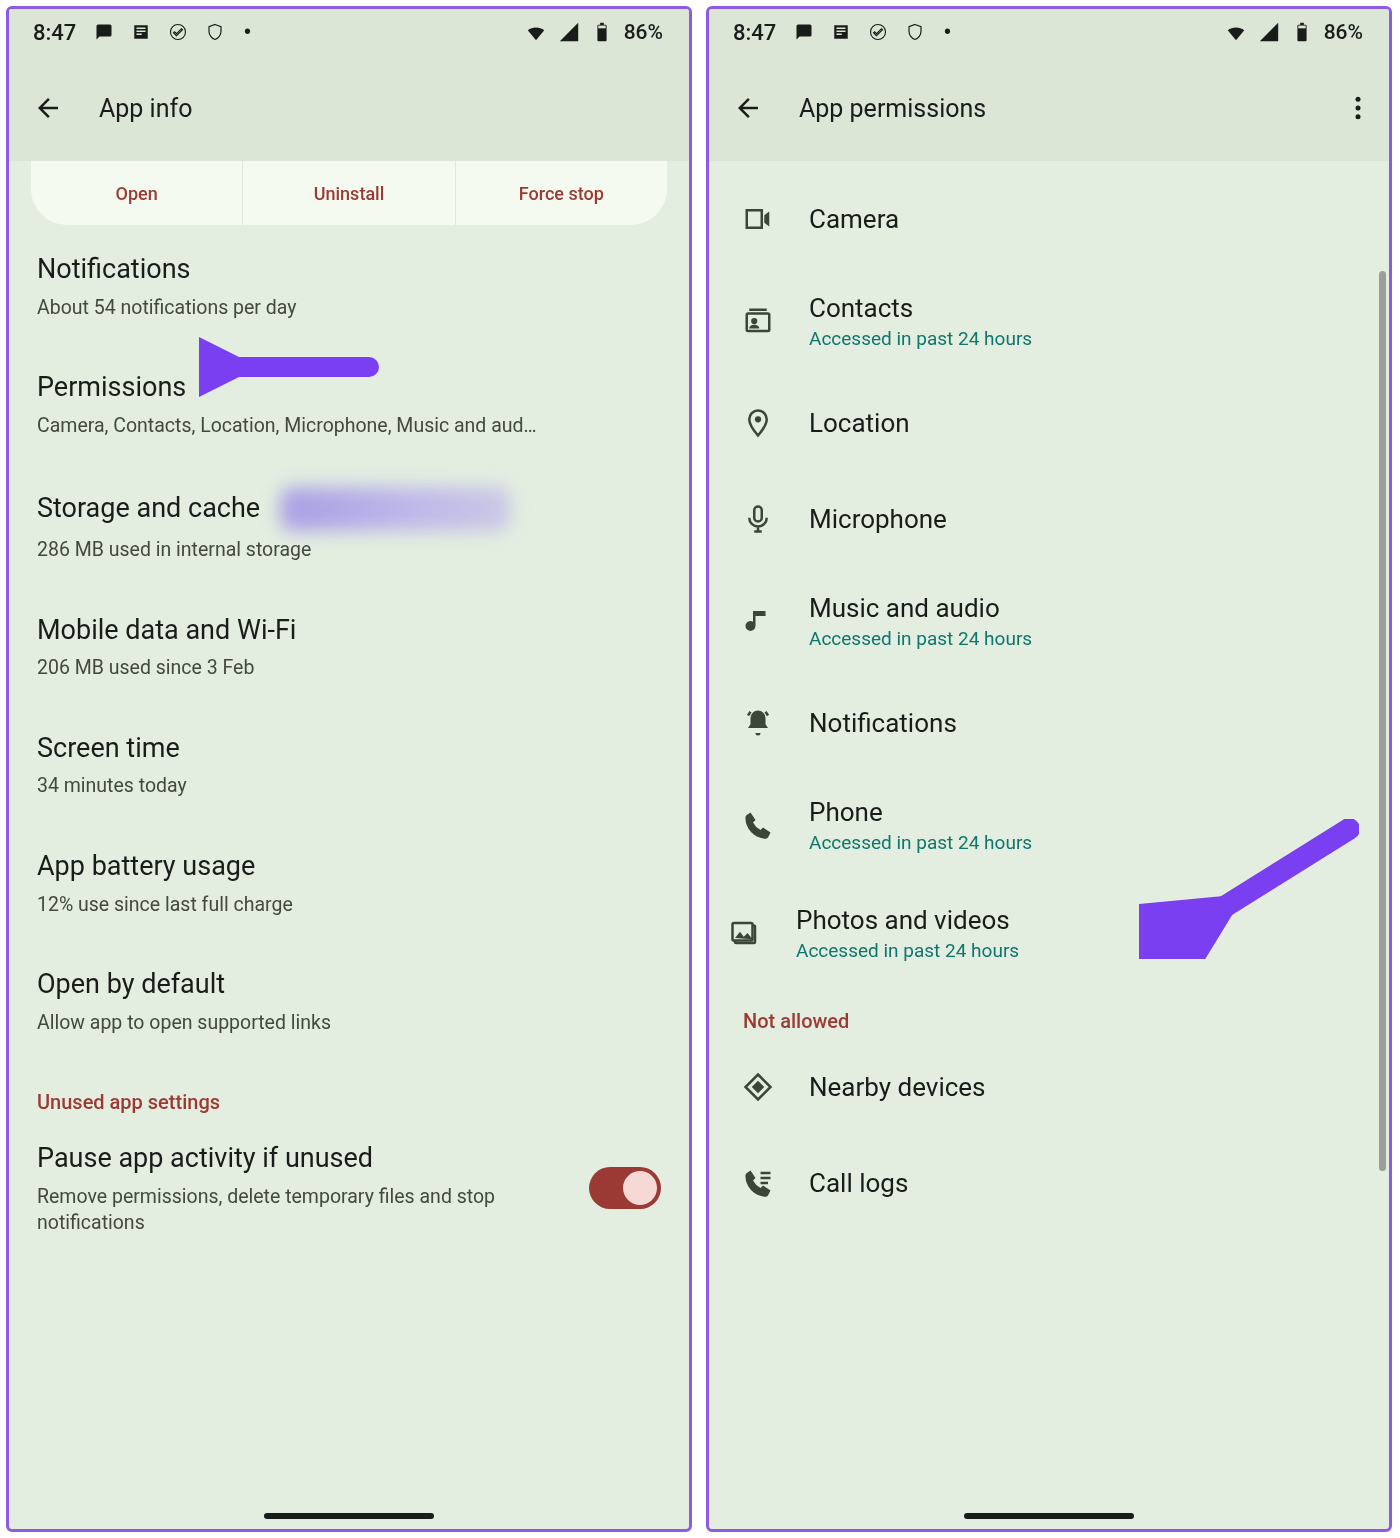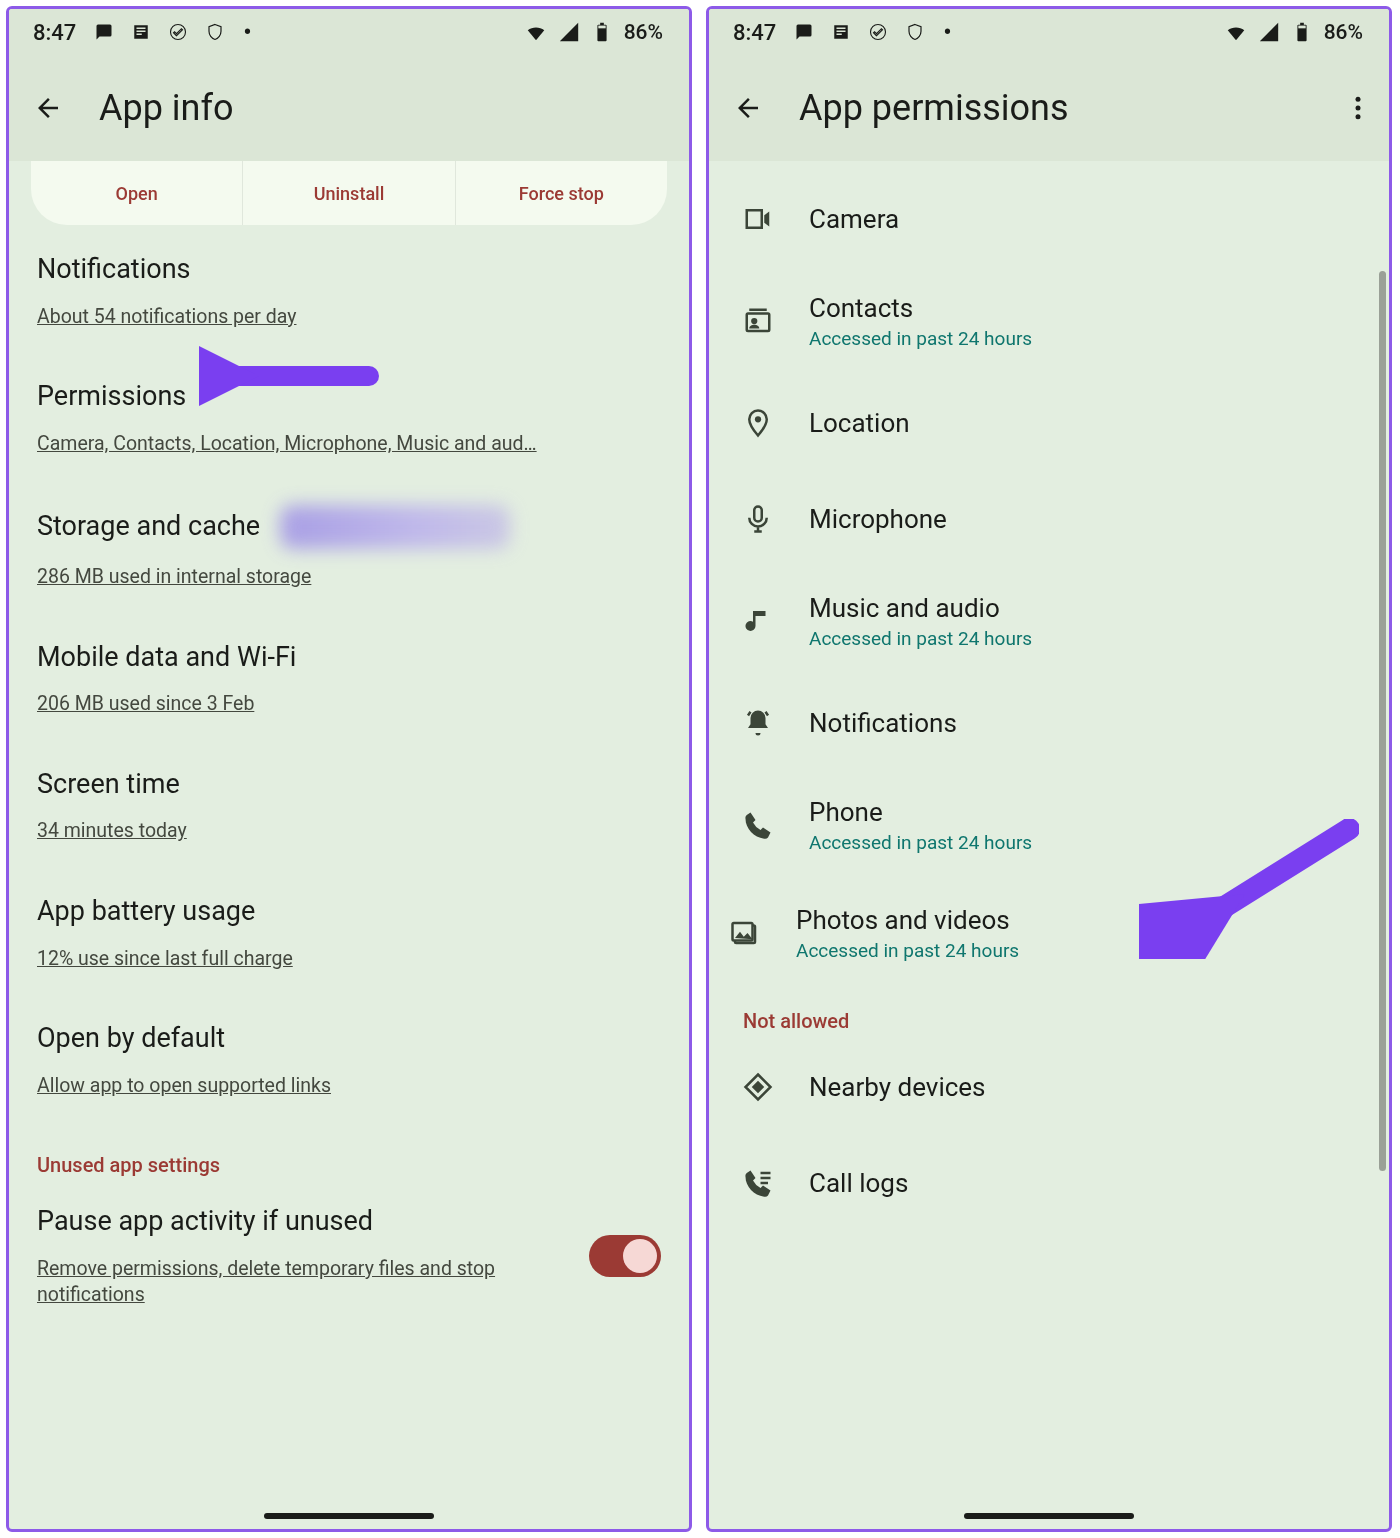--- a/index.html
+++ b/index.html
@@ -40,21 +40,21 @@
   .status-ico { width:22px; height:22px; fill:#1a1c19; }
   .status-ico-s { width:18px; height:18px; fill:#1a1c19; }
   .appbar {
     height: 106px;
     background: #dbe6d6;
     display: flex;
     align-items: center;
     padding: 0 16px 0 24px;
     gap: 36px;
   }
-  .appbar .title { font-size: 36px; color:#1a1c19; font-weight:400;}
+  .appbar .title { font-size: 25px; color:#1a1c19; font-weight:400;}
   .back-arrow { width:30px; height:30px; fill:#1a1c19; }
   .dots { width:30px; height:30px; fill:#1a1c19; margin-left:auto;}
   .content { flex:1; overflow:hidden; position:relative; }
   .action-row {
     background:#f4faef;
     border-radius: 0 0 36px 36px;
     height: 64px;
     display:flex;
     margin: 0 22px 2px 22px;
   }
@@ -66,21 +66,21 @@
     font-size:18px;
     font-weight:500;
     color:#9b3a34;
     border-right:1px solid #e0e7dc;
   }
   .action-btn:last-child{ border-right:none;}
   .item {
     padding: 24px 28px 24px 28px;
   }
   .item-title { font-size:27px; color:#1a1c19; line-height:1.4;}
-  .item-sub { font-size:19.5px; color:#44483f; margin-top:15px; line-height:1.35;text-decoration:underline;}
+  .item-sub { font-size:19.5px; color:#44483f; margin-top:6px; line-height:1.35;}
   .section-header {
     font-size:20px;
     color:#9b3a34;
     padding: 30px 28px 8px 28px;
     font-weight:500;
   }
   .switch-row { display:flex; align-items:center; padding: 18px 28px 24px 28px;}
   .switch-row .txt { flex:1; padding-right:18px;}
   .switch {
     width:72px; height:42px; border-radius:21px; background:#9b3a34;

